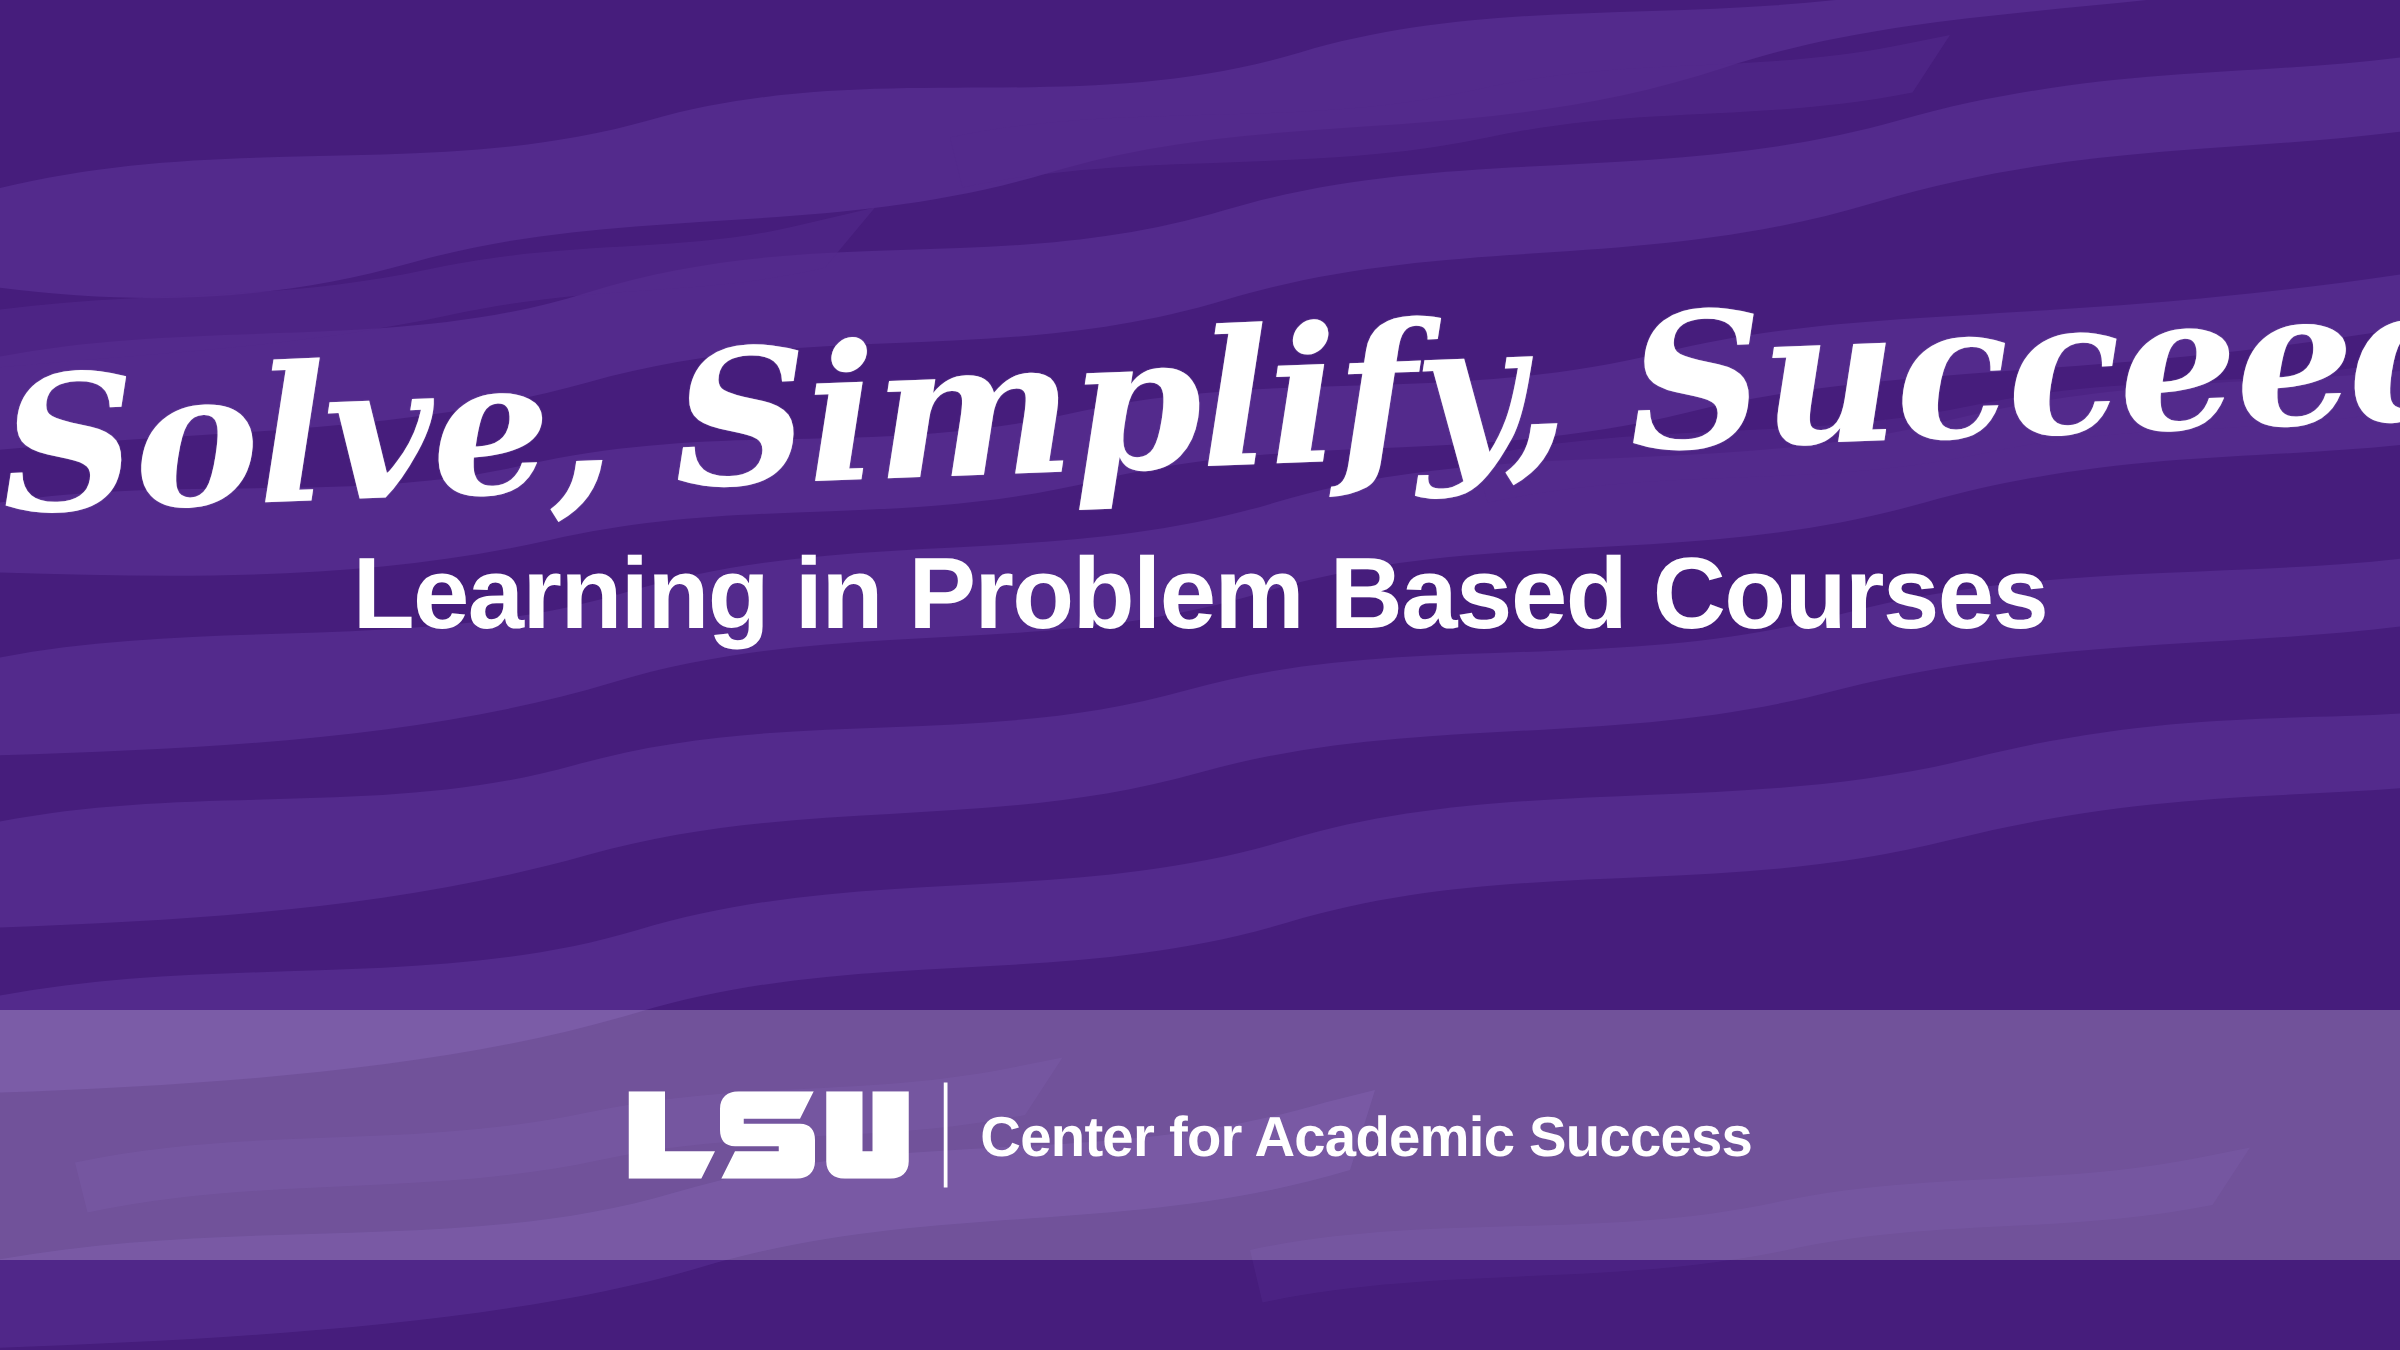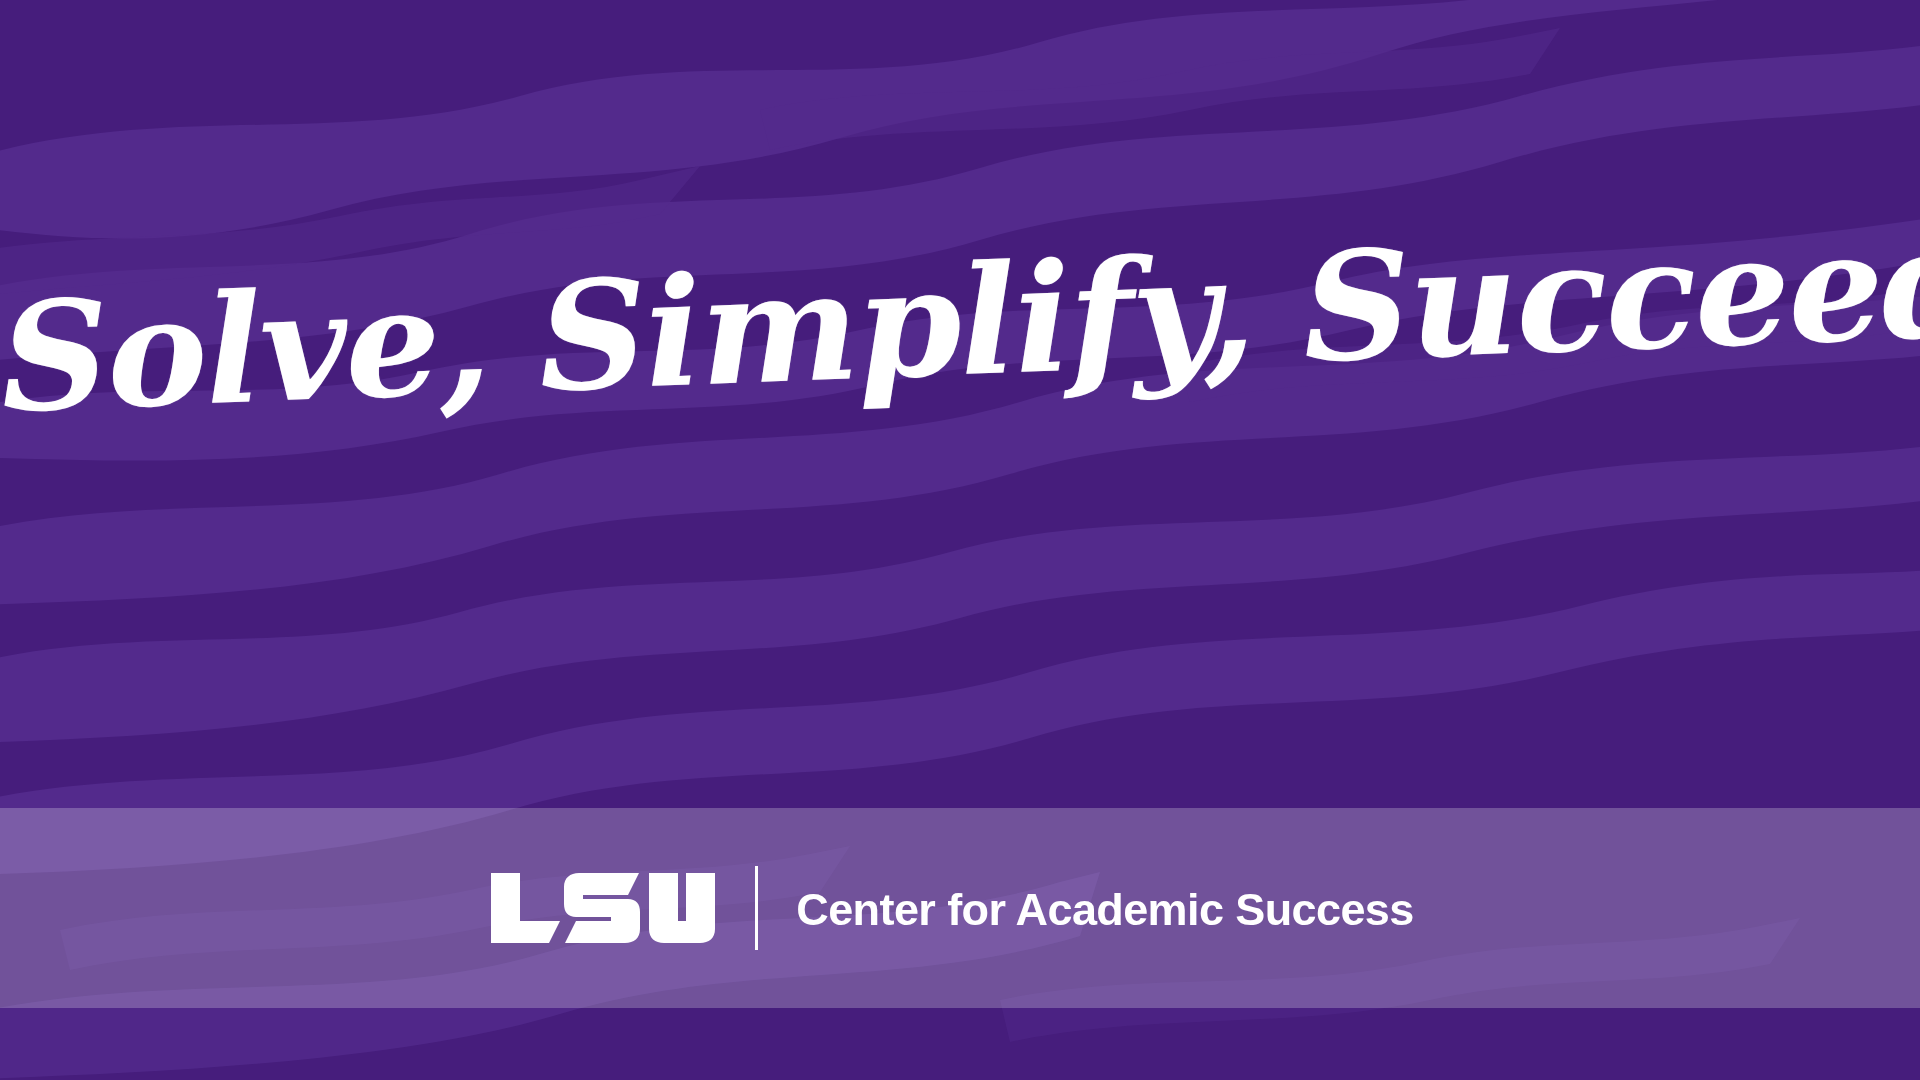--- a/index.html
+++ b/index.html
@@ -74,21 +74,21 @@
     width: 1920px;
     height: 200px;
     background: rgba(255, 255, 255, 0.235);
     display: flex;
     align-items: center;
     justify-content: center;
   }
   #lockup {
     display: flex;
     align-items: center;
-    gap: 12px;
+    gap: 0;
     transform: translateX(-8px);
     text-align: right;
   }
   #lsu-logo {
     display: block;
     width: 226px;
     height: 70px;
   }
   #lockup-divider {
     width: 3px;
@@ -125,20 +125,21 @@
       <path d="M760 110 C 900 80, 1040 104, 1180 72 C 1300 44, 1400 60, 1520 36 L 1560 28 L 1530 74 C 1410 98, 1310 84, 1190 110 C 1050 140, 910 120, 770 150 Z" opacity="0.55"></path>
       <path d="M1180 366 C 1320 336, 1440 354, 1580 324 C 1700 298, 1800 312, 1920 288 L 1960 280 L 1930 326 C 1810 350, 1710 336, 1590 362 C 1450 392, 1330 372, 1190 402 Z" opacity="0.55"></path>
       <path d="M60 930 C 200 900, 330 920, 470 890 C 590 864, 690 878, 810 854 L 850 846 L 820 892 C 700 916, 600 902, 480 928 C 340 958, 210 940, 70 970 Z" opacity="0.45"></path>
       <path d="M1000 1000 C 1140 970, 1280 992, 1420 962 C 1540 936, 1640 950, 1760 926 L 1800 918 L 1770 964 C 1650 988, 1550 974, 1430 1000 C 1290 1030, 1150 1012, 1010 1042 Z" opacity="0.45"></path>
       <path d="M-60 1020 C 160 966, 360 1008, 540 954 C 720 900, 880 936, 1060 882 L 1100 872 L 1080 936 C 900 990, 740 960, 560 1014 C 400 1062, 150 1074, -60 1080 Z" opacity="0.8"></path>
     </g>
   </svg>
 
   <div id="script-title">Solve, Simplify, Succeed:</div>
 
+  <div id="subtitle">Learning in Problem Based Courses</div>
 
   <div id="lockup-band">
     <div id="lockup">
 
       <svg id="lsu-logo" viewBox="0 0 452 140" aria-hidden="true">
         <g fill="#ffffff">
 
           <path d="M2 0 H60 V96 H140 L118 140 H2 Z"></path>
 
           <path d="M178 0 H298 L276 44 H186 V52 H276 C292 52, 300 62, 300 78 V112 C300 130, 288 140, 270 140 H150 L172 96 H242 V88 H172 C156 88, 148 78, 148 62 V28 C148 10, 160 0, 178 0 Z"></path>

